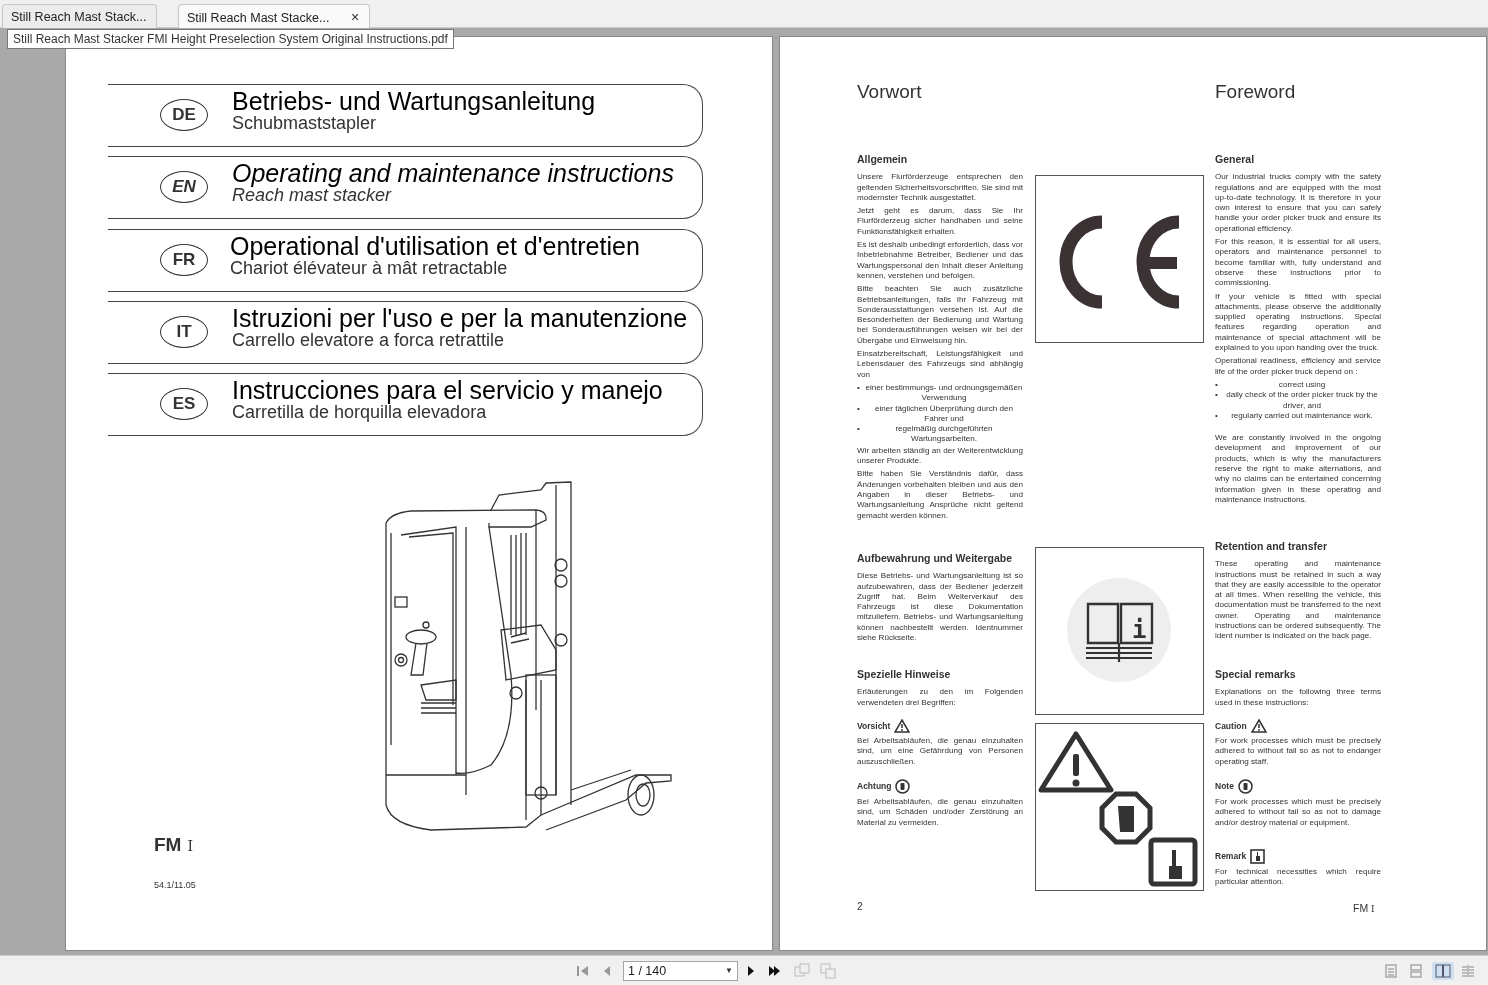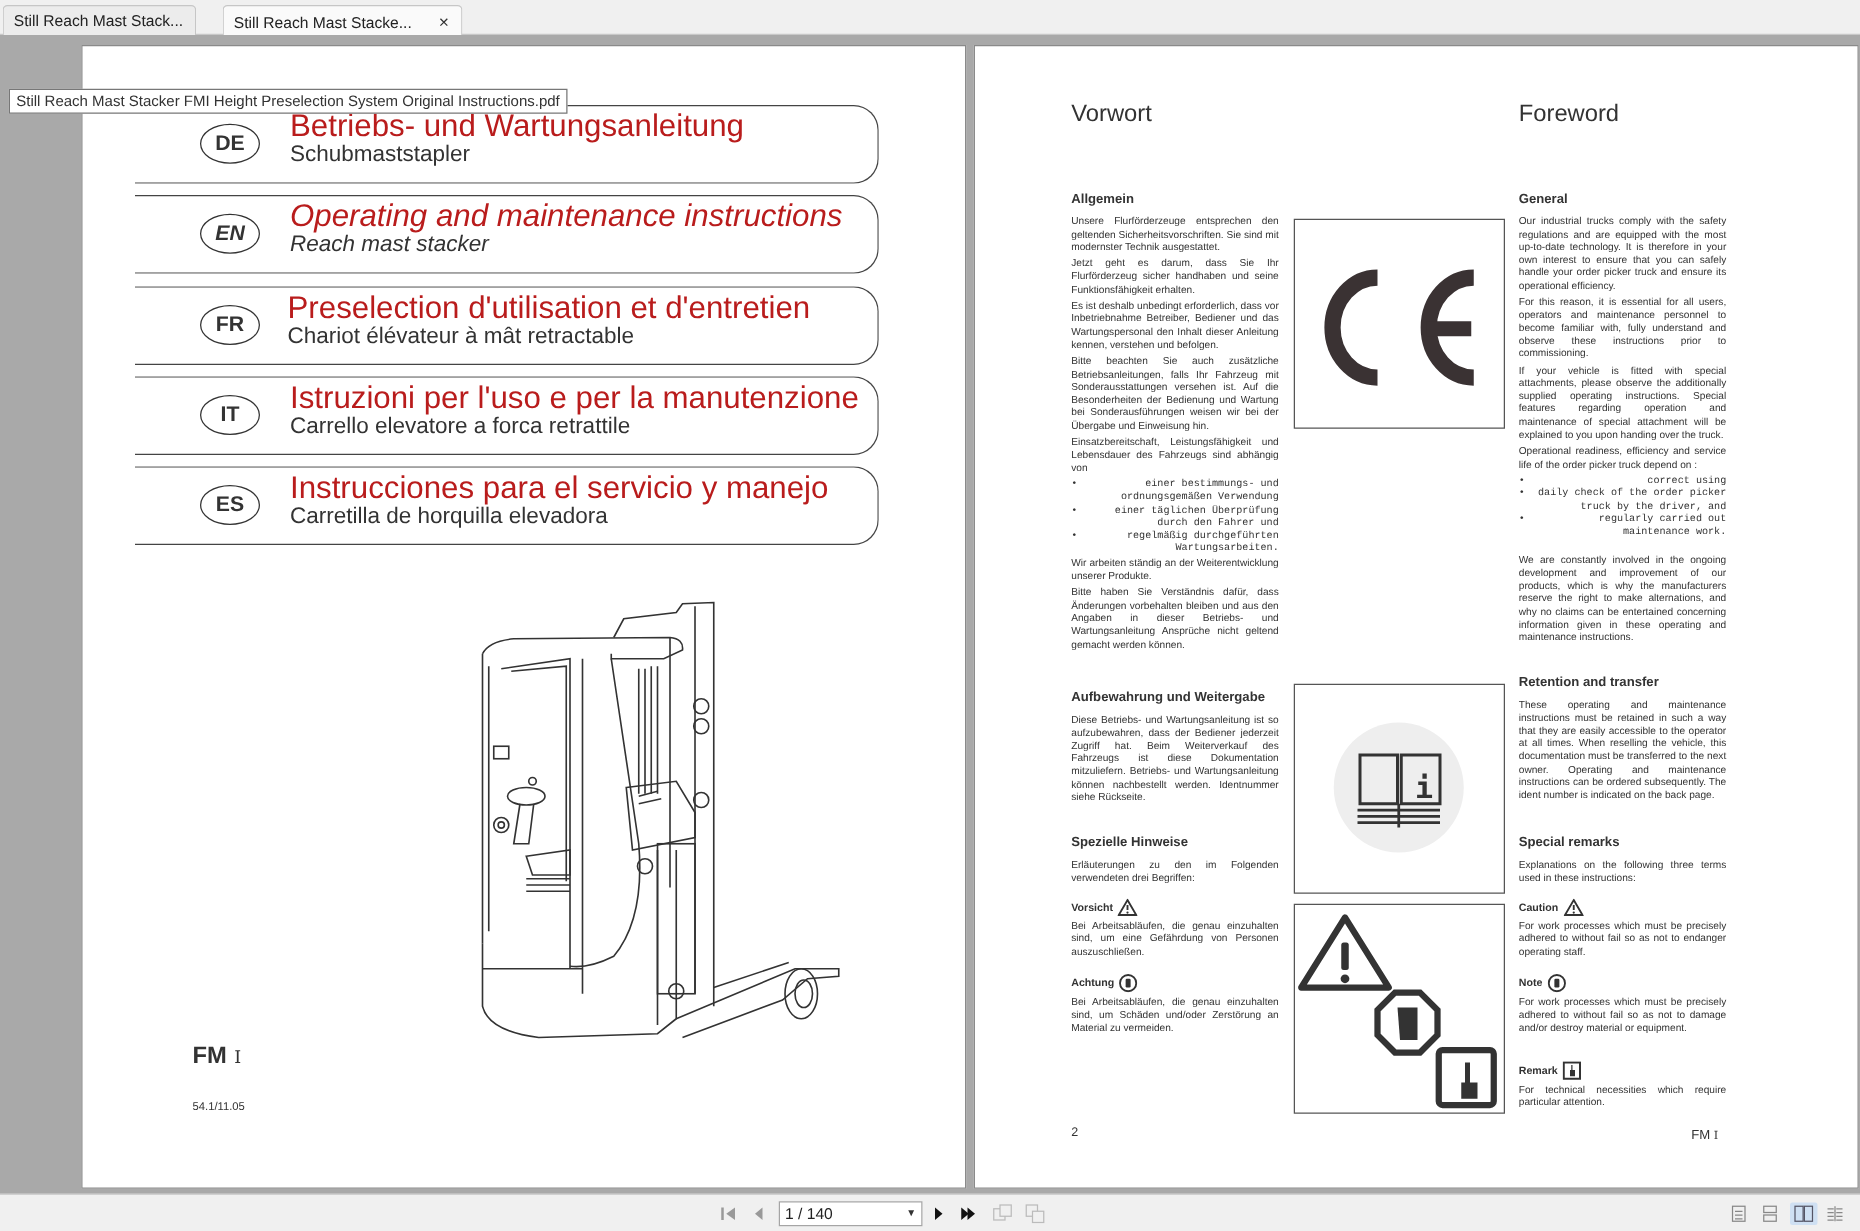--- a/index.html
+++ b/index.html
@@ -1,43 +1,43 @@
 <!DOCTYPE html>
 <html><head>
 <meta charset="utf-8">
 <style>
   * { box-sizing: border-box; margin: 0; padding: 0; }
   html, body { width: 1488px; height: 985px; overflow: hidden; background: #a8a8a8; font-family: "Liberation Sans", sans-serif; }
   .tabbar { position: absolute; left: 0; top: 0; width: 1488px; height: 28px; background: #f0f0f0; border-bottom: 1px solid #c8c8c8; }
   .tab { position: absolute; top: 4px; height: 24px; padding: 0 10px 0 8px; font-size: 12.5px; line-height: 24px; color: #222; border: 1px solid #c6c6c6; border-bottom: none; border-radius: 4px 4px 0 0; background: #ececec; white-space: nowrap; }
   .tab.active { background: #fafafa; margin-left: 28px; }
   .tab .close { display: inline-block; margin-left: 18px; font-size: 14px; color: #333; }
-  .tooltip { position: absolute; left: 7px; top: 29px; height: 20px; padding: 0 5px; background: #fff; border: 1px solid #777; font-size: 12px; line-height: 18px; color: #333; z-index: 5; white-space: nowrap; margin-top: 42px; }
+  .tooltip { position: absolute; left: 7px; top: 29px; height: 20px; padding: 0 5px; background: #fff; border: 1px solid #777; font-size: 12px; line-height: 18px; color: #333; z-index: 5; white-space: nowrap; }
   .viewer { position: absolute; left: 0; top: 28px; width: 1488px; height: 927px; background: #a9a9a9; }
   .page { position: absolute; background: #fff; border: 1px solid #8a8a8a; }
   #page1 { left: 65px; top: 8px; width: 708px; height: 915px; }
   #page2 { left: 779px; top: 8px; width: 708px; height: 915px; }
 
   
   .lang-box { position: absolute; left: 42px; width: 595px; height: 63px; border-top: 1.5px solid #444; border-bottom: 1.5px solid #444; border-right: 1.5px solid #444; border-radius: 0 20px 20px 0; }
   .lang-code { position: absolute; left: 52px; top: 14px; width: 48px; height: 32px; border: 1.2px solid #333; border-radius: 50%; text-align: center; font-weight: bold; font-size: 17px; line-height: 30px; color: #333; }
-  .lang-title { position: absolute; left: 124px; top: 2px; font-size: 25px; color: #b91c1c; white-space: nowrap; }
+  .lang-title { position: absolute; left: 124px; top: 2px; font-size: 25px; color: #000000; white-space: nowrap; }
   .lang-sub { position: absolute; left: 124px; top: 28px; font-size: 18px; color: #333; white-space: nowrap; }
   .truck { position: absolute; left: 305px; top: 438px; width: 320px; height: 390px; }
   .fm-mark { position: absolute; left: 88px; top: 797px; font-size: 19px; font-weight: bold; color: #333; }
   .fm-mark .roman { font-weight: normal; font-family: "DejaVu Serif", serif; font-size: 14px; margin-left: 6px; }
   .doc-num { position: absolute; left: 88px; top: 843px; font-size: 9px; color: #333; }
 
   
   .p2-heading { position: absolute; top: 44px; font-size: 19px; color: #333; }
   .col { position: absolute; width: 166px; font-size: 8.1px; line-height: 10.3px; color: #333; text-align: justify; }
   .col h3 { font-size: 10.5px; font-weight: bold; margin-bottom: 8px; color: #333; }
   .col p { margin-bottom: 3px; }
   .col ul { list-style: none; margin-bottom: 1px; }
-  .col li { padding-left: 8px; position: relative; text-align: right; font-family: Liberation Mono, monospace; }
+  .col li { padding-left: 8px; position: relative; text-align: center; }
   .col li::before { content: "•"; position: absolute; left: 0; }
   .col h4 { font-size: 8.5px; font-weight: bold; margin-bottom: 3px; display: flex; align-items: center; gap: 4px; }
   .icon-box { position: absolute; left: 255px; width: 169px; border: 1px solid #555; background: #fff; }
   .page-num { position: absolute; font-size: 10px; color: #333; }
 
   
   .toolbar { position: absolute; left: 0; top: 955px; width: 1488px; height: 30px; background: #f0f0f0; border-top: 1px solid #d0d0d0; }
   .tb-btn { position: absolute; top: 6px; width: 18px; height: 18px; display: flex; align-items: center; justify-content: center; }
   .page-select { position: absolute; left: 623px; top: 5px; width: 115px; height: 20px; background: #fff; border: 1px solid #a5a5a5; font-size: 12.5px; line-height: 18px; padding-left: 4px; color: #222; }
   .page-select .arrow { position: absolute; right: 4px; top: 0; font-size: 8px; color: #333; }
@@ -65,21 +65,21 @@
       <div class="lang-title">Betriebs- und Wartungsanleitung</div>
       <div class="lang-sub">Schubmaststapler</div>
     </div>
     <div class="lang-box" style="top:119px;font-style:italic;">
       <div class="lang-code">EN</div>
       <div class="lang-title">Operating and maintenance instructions</div>
       <div class="lang-sub">Reach mast stacker</div>
     </div>
     <div class="lang-box" style="top:192px;">
       <div class="lang-code">FR</div>
-      <div class="lang-title" style="left:122px;">Preselection d'utilisation et d'entretien</div>
+      <div class="lang-title" style="left:122px;">Operational d'utilisation et d'entretien</div>
       <div class="lang-sub" style="left:122px;">Chariot élévateur à mât retractable</div>
     </div>
     <div class="lang-box" style="top:336px;">
       <div class="lang-code">ES</div>
       <div class="lang-title">Instrucciones para el servicio y manejo</div>
       <div class="lang-sub">Carretilla de horquilla elevadora</div>
     </div>
     <div class="lang-box" style="top:264px;">
       <div class="lang-code">IT</div>
       <div class="lang-title">Istruzioni per l'uso e per la manutenzione</div>

